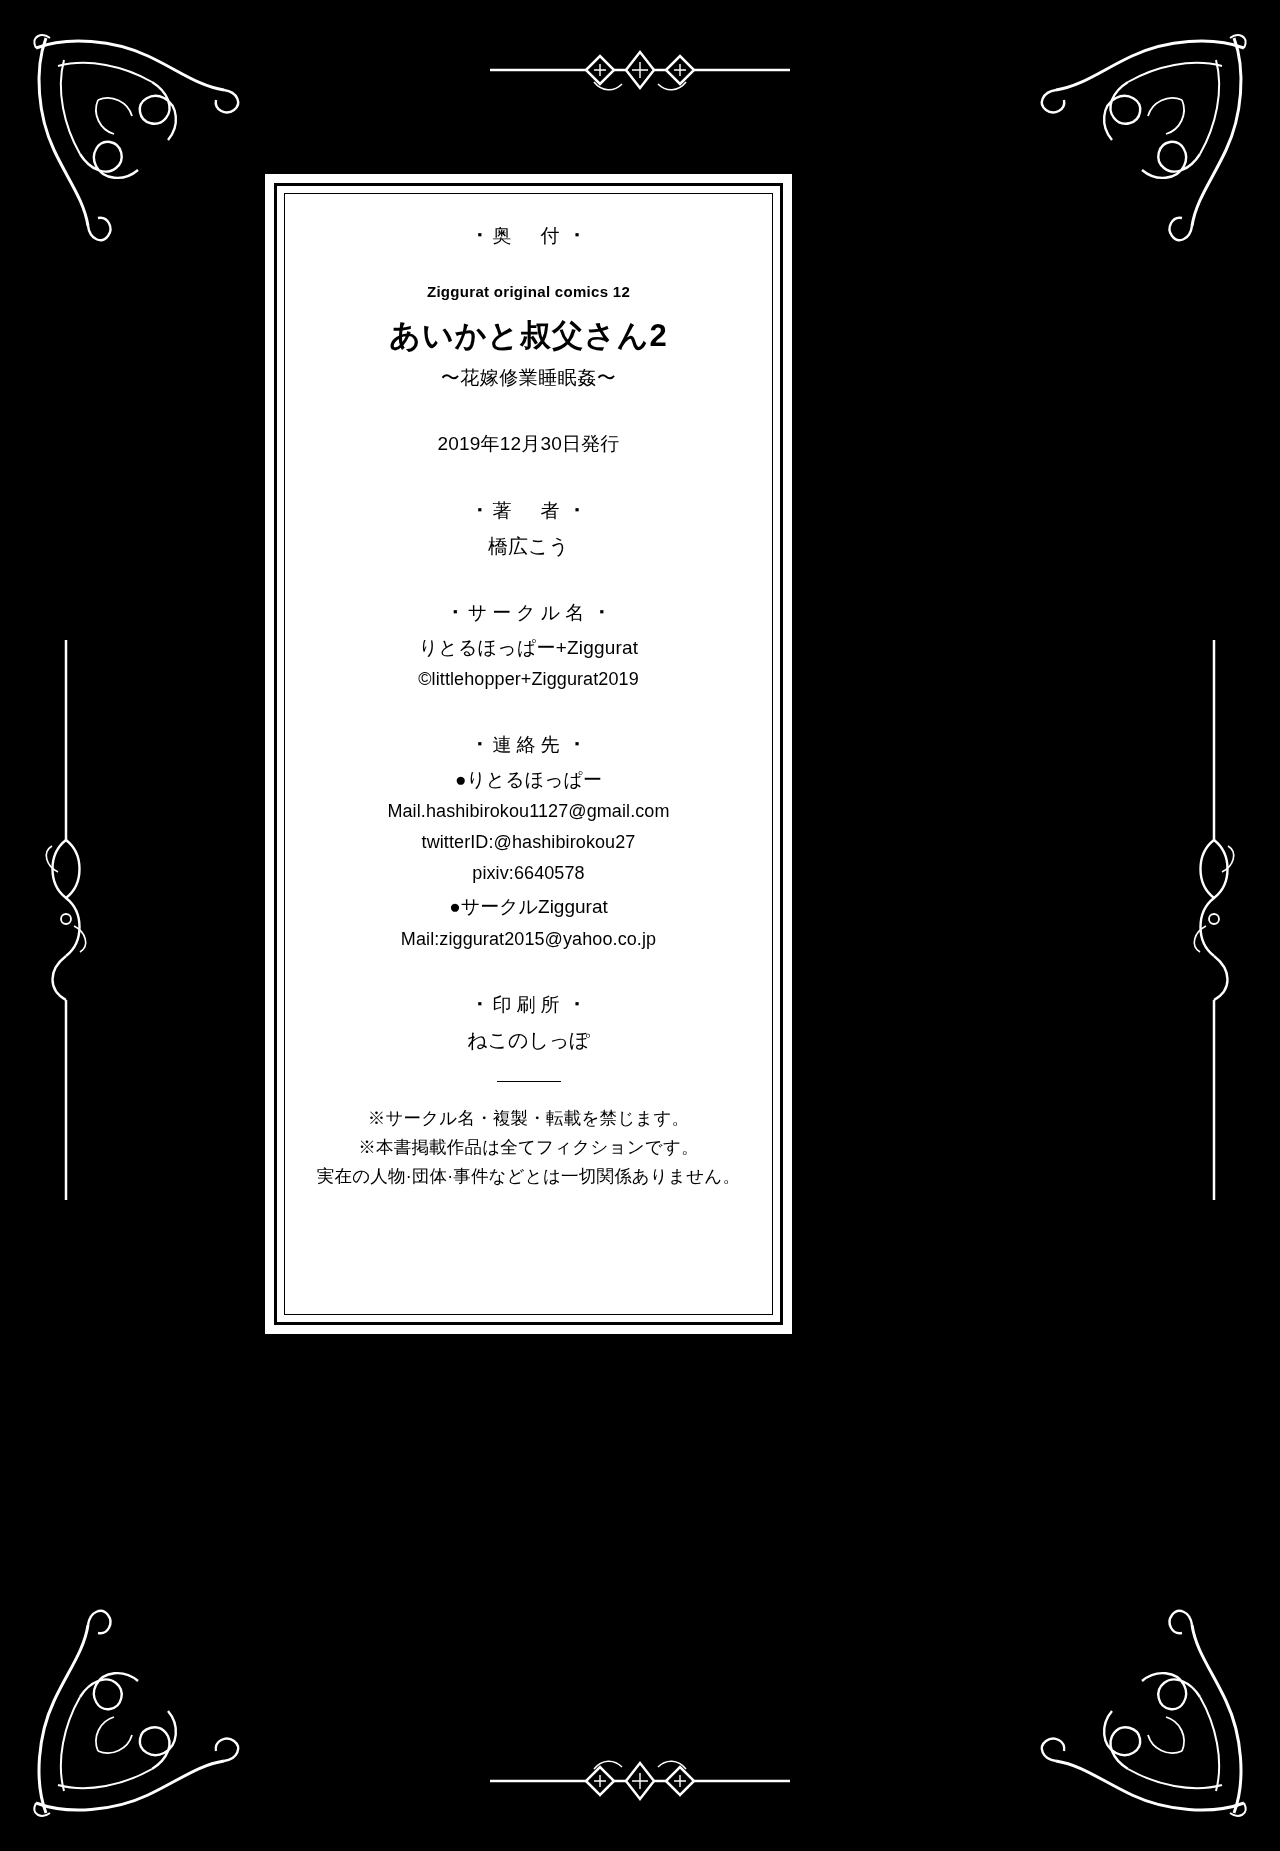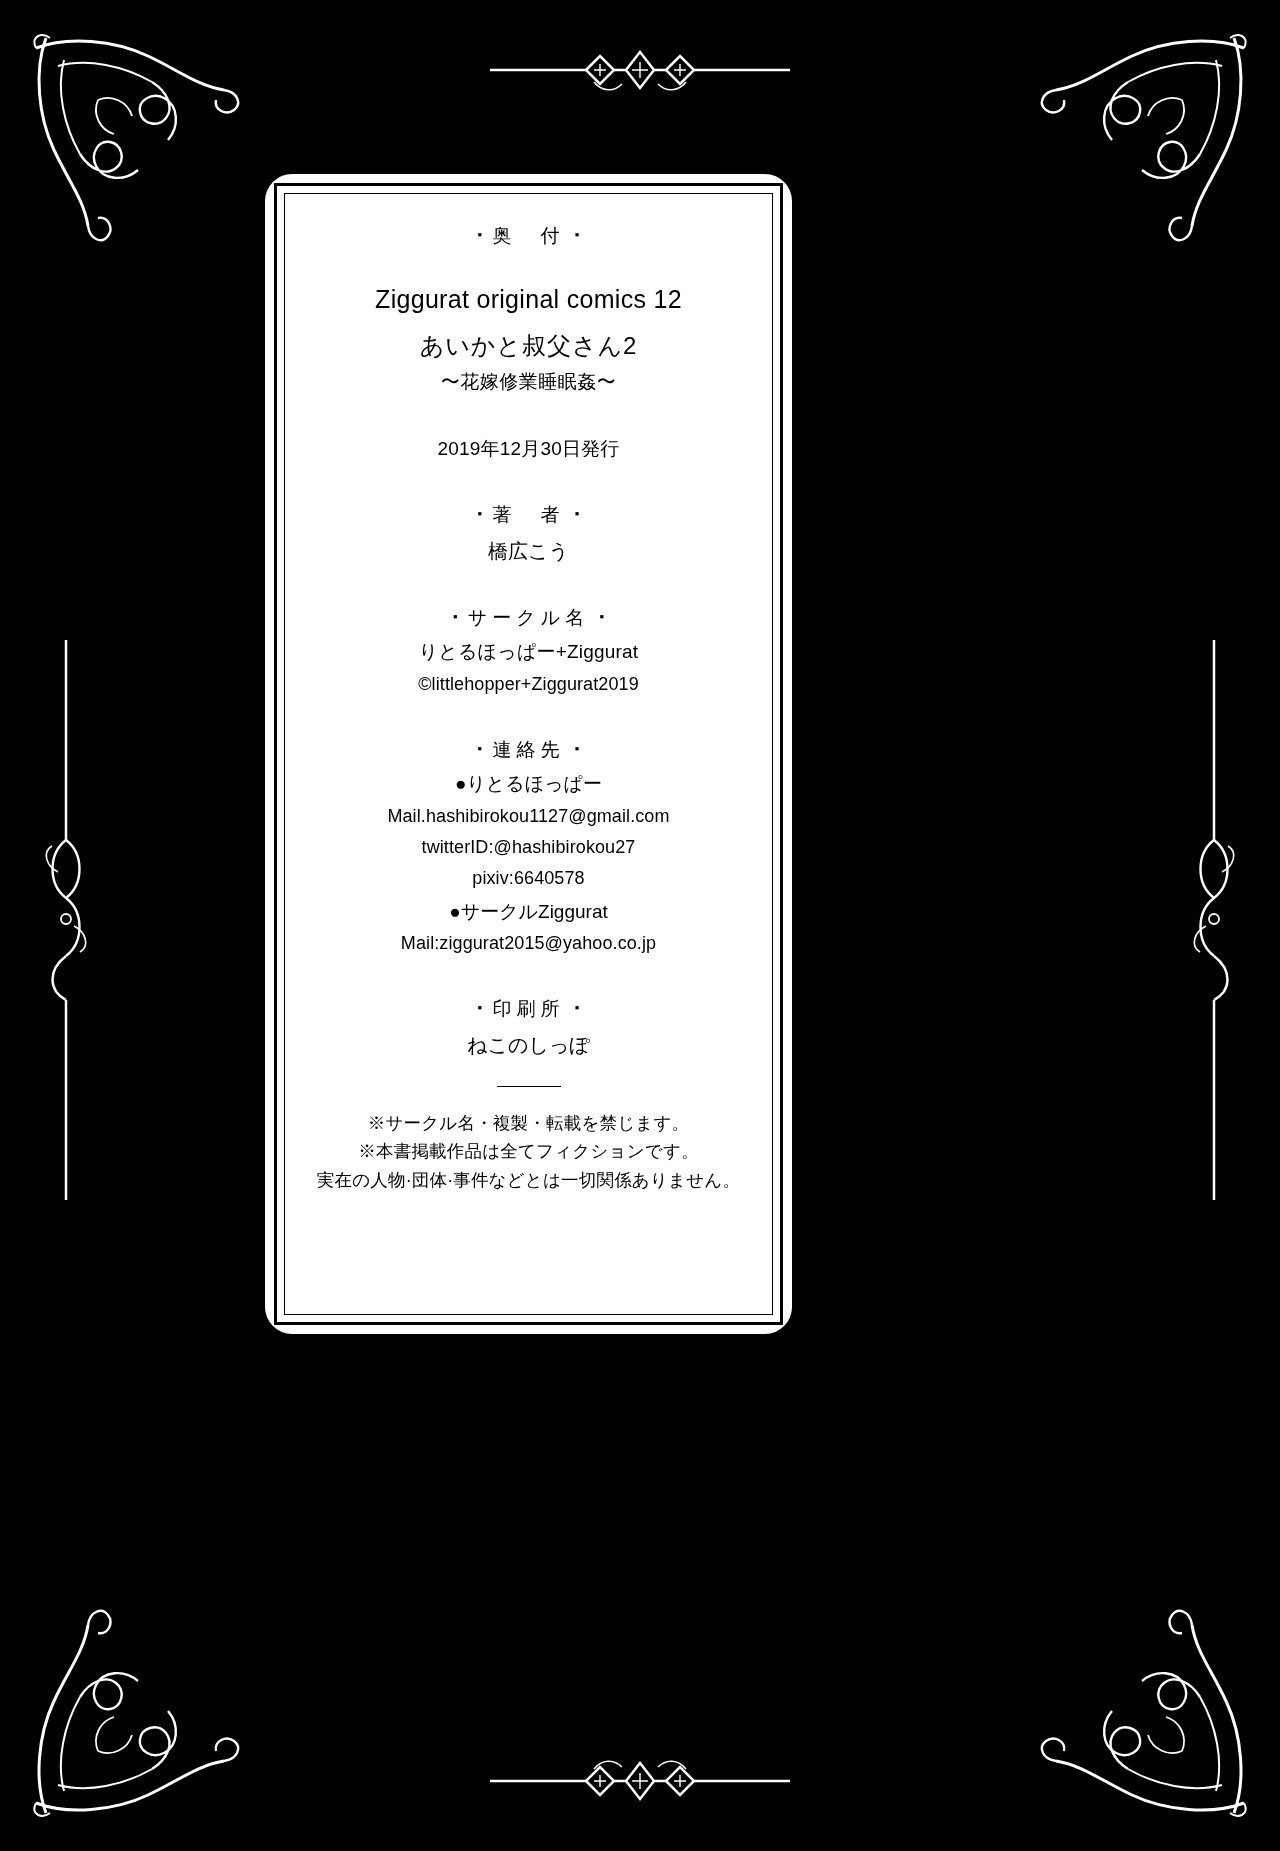--- a/index.html
+++ b/index.html
@@ -53,21 +53,20 @@
 
   
   .colophon {
     position: absolute;
     left: 265px;
     top: 174px;
     width: 527px;
     height: 1160px;
     background: #fff;
     padding: 9px;
-    border-radius: 27px;
   }
   .colophon-inner {
     width: 100%;
     height: 100%;
     border: 3px solid #000;
     padding: 7px;
   }
   .colophon-inner2 {
     width: 100%;
     height: 100%;
@@ -82,27 +81,28 @@
 
   .sec-title {
     font-size: 19px;
     letter-spacing: 5px;
     margin: 0 0 6px 0;
     font-weight: normal;
   }
   .sec-title .dot { font-size: 13px; vertical-align: 3px; letter-spacing: 0; }
 
   .series-line {
-    font-size: 25px;
+    font-size: 15px;
     margin-top: 30px;
     letter-spacing: 0.3px;
+    font-weight: bold;
   }
   .book-title {
-    font-size: 24px;
-    font-weight: normal;
+    font-size: 31px;
+    font-weight: bold;
     margin-top: 10px;
     letter-spacing: 1px;
   }
   .book-subtitle {
     font-size: 19px;
     margin-top: 4px;
     letter-spacing: 0.5px;
   }
 
   .block { margin-top: 38px; }

